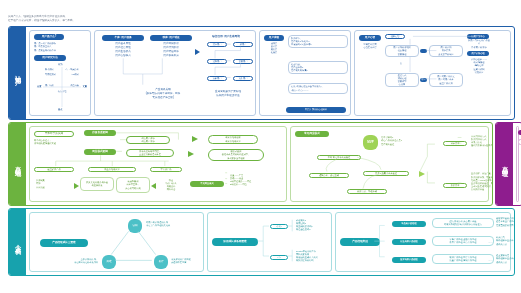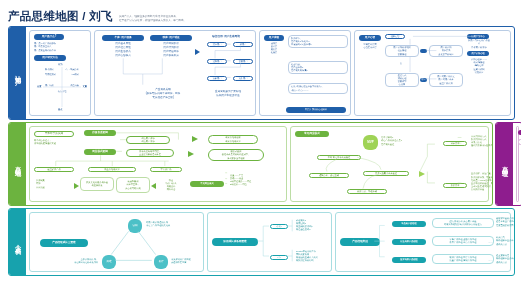--- a/index.html
+++ b/index.html
@@ -63,21 +63,20 @@
 
   .lines{position:absolute;left:0;top:0;width:100%;height:100%;pointer-events:none;}
   .arrow{position:absolute;width:0;height:0;}
 </style>
 </head>
 <body>
 
 <div class="page">
 
   <div class="header">
-    <div class="title">产品思维地图 / 刘飞</div>
     <div class="subtitle">
       <div>认知产品人、理解业务的判断力和用户价值的思考。</div>
       <div>在掌握产品方法论后，梳理整理解决方案的人、事与判断。</div>
     </div>
   </div>
 
   <div class="band blue" style="left:8px;top:26px;width:505px;height:92px;">
     <div class="band-tab">
       <span>认知用户</span>
     </div>

